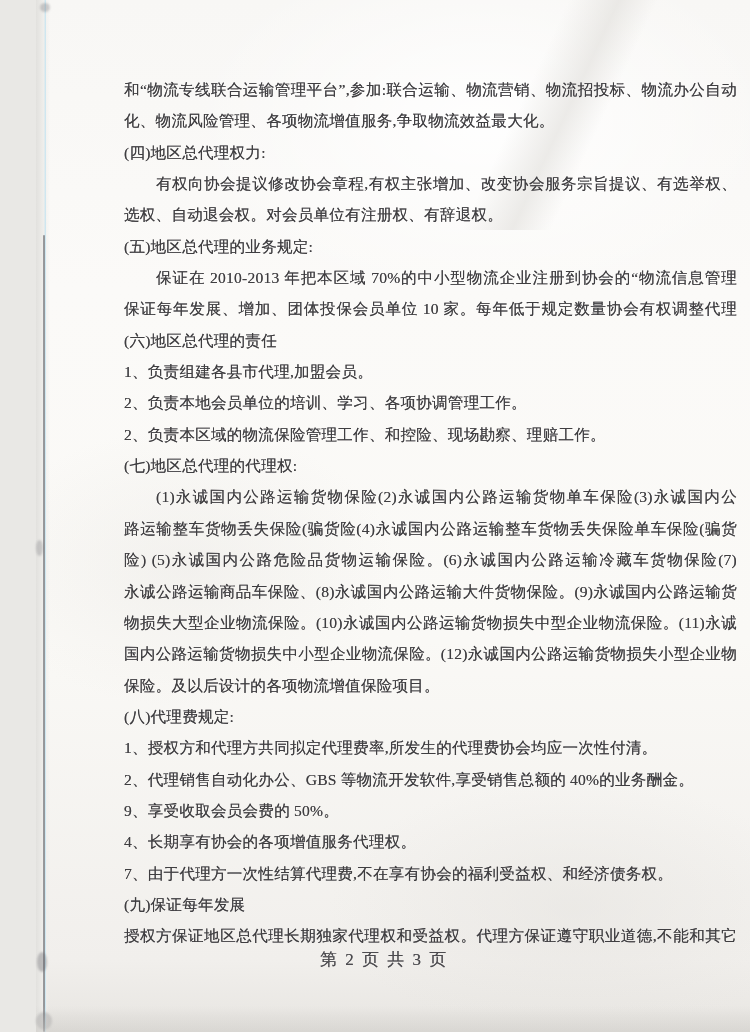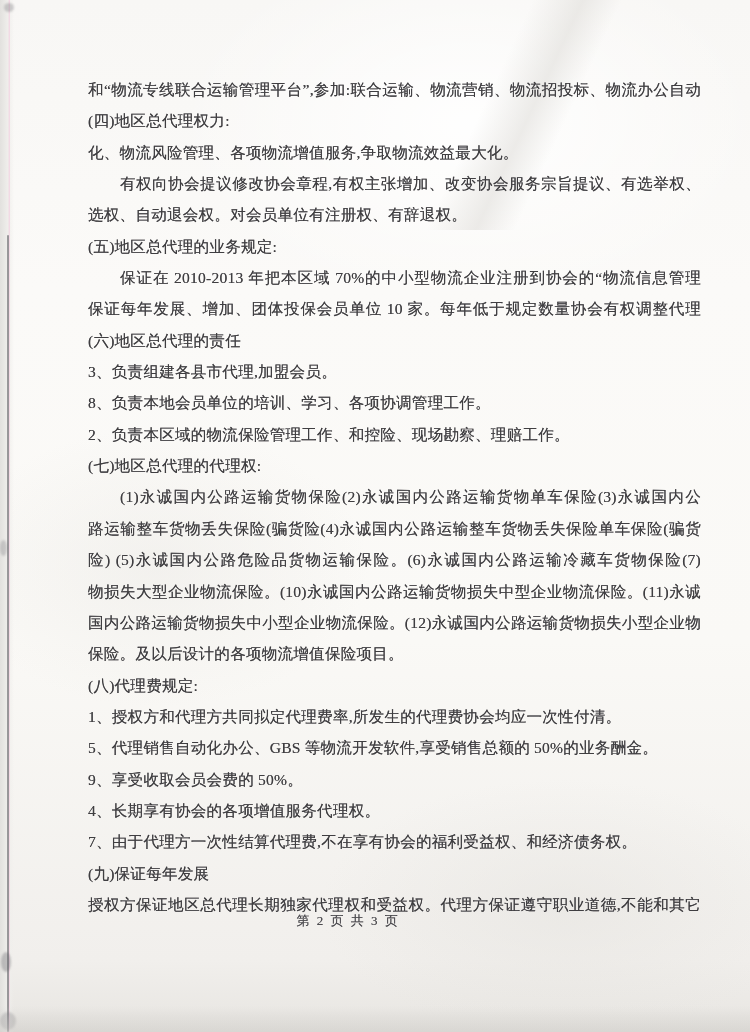--- a/index.html
+++ b/index.html
@@ -1,21 +1,21 @@
 <!DOCTYPE html>
 <html><head>
 <meta charset="utf-8">
 <style>
   html,body{margin:0;padding:0;}
   body{
     width:750px;height:1032px;position:relative;overflow:hidden;
     background:#e9e8e5;
     font-family:"Liberation Serif","DejaVu Serif",serif;
   }
-  .scan{position:absolute;inset:0;background:#f9a8d4;}
+  .scan{position:absolute;inset:0;background:#7dd3fc;margin-left:36px;}
   
   .paper{
     position:absolute;left:10px;top:0;right:0;bottom:0;
     background:
       radial-gradient(ellipse 420px 260px at 62% 12%, rgba(255,255,255,.9), rgba(255,255,255,0) 70%),
       radial-gradient(ellipse 300px 200px at 20% 55%, rgba(233,231,227,.45), rgba(233,231,227,0) 70%),
       radial-gradient(ellipse 340px 180px at 75% 88%, rgba(228,226,222,.5), rgba(228,226,222,0) 72%),
       linear-gradient(180deg,#f8f7f5 0%,#fbfaf8 28%,#faf9f6 62%,#f1efec 93%,#e7e5e1 100%);
   }
   
@@ -46,22 +46,22 @@
   .content{
     position:absolute;left:88px;top:74px;width:613px;
     font-size:15.6px;color:#3f3e41;
     text-shadow:0 0 .6px rgba(64,63,67,.75);
     letter-spacing:.2px;
   }
   .line{height:31.35px;line-height:31.35px;white-space:nowrap;}
   .line.j{white-space:normal;text-align:justify;text-align-last:justify;-moz-text-align-last:justify;overflow:hidden;}
   .line.in{text-indent:32px;}
   .footer{
-    position:absolute;left:88px;top:912px;width:520px;
-    text-align:center;font-size:13px;color:#4c4b4f;
+    position:absolute;left:88px;top:948px;width:520px;
+    text-align:center;font-size:17px;color:#4c4b4f;
     letter-spacing:2px;text-shadow:0 0 .5px rgba(70,70,75,.7);
   }
 </style>
 </head>
 <body>
 
 <div class="scan">
   <div class="paper">
     <div class="crease"></div>
   </div>
@@ -69,41 +69,42 @@
   <div class="edge-strip"></div>
   <div class="edge-line"></div>
   <div class="smudge tl"></div>
   <div class="smudge ml"></div>
   <div class="smudge bl"></div>
   <div class="smudge bl2"></div>
   <div class="bottom-shade"></div>
 
   <div class="content" style="color: rgb(63, 62, 65);">
     <div class="line j">和“物流专线联合运输管理平台”,参加:联合运输、物流营销、物流招投标、物流办公自动</div>
+    <div class="line">化、物流风险管理、各项物流增值服务,争取物流效益最大化。</div>
     <div class="line">(四)地区总代理权力:</div>
-    <div class="line">化、物流风险管理、各项物流增值服务,争取物流效益最大化。</div>
     <div class="line in j">有权向协会提议修改协会章程,有权主张增加、改变协会服务宗旨提议、有选举权、当</div>
     <div class="line">选权、自动退会权。对会员单位有注册权、有辞退权。</div>
     <div class="line">(五)地区总代理的业务规定:</div>
     <div class="line in j">保证在 2010-2013 年把本区域 70%的中小型物流企业注册到协会的“物流信息管理网”。</div>
     <div class="line j">保证每年发展、增加、团体投保会员单位 10 家。每年低于规定数量协会有权调整代理权。</div>
     <div class="line">(六)地区总代理的责任</div>
-    <div class="line">3、负责组建各县市代理,加盟会员。</div>
-    <div class="line">8、负责本地会员单位的培训、学习、各项协调管理工作。</div>
+    <div class="line">1、负责组建各县市代理,加盟会员。</div>
+    <div class="line">2、负责本地会员单位的培训、学习、各项协调管理工作。</div>
     <div class="line">2、负责本区域的物流保险管理工作、和控险、现场勘察、理赔工作。</div>
     <div class="line">(七)地区总代理的代理权:</div>
     <div class="line in j">(1)永诚国内公路运输货物保险(2)永诚国内公路运输货物单车保险(3)永诚国内公</div>
     <div class="line j">路运输整车货物丢失保险(骗货险(4)永诚国内公路运输整车货物丢失保险单车保险(骗货</div>
     <div class="line j">险) (5)永诚国内公路危险品货物运输保险。(6)永诚国内公路运输冷藏车货物保险(7)</div>
+    <div class="line j">永诚公路运输商品车保险、(8)永诚国内公路运输大件货物保险。(9)永诚国内公路运输货</div>
     <div class="line j">物损失大型企业物流保险。(10)永诚国内公路运输货物损失中型企业物流保险。(11)永诚</div>
     <div class="line j">国内公路运输货物损失中小型企业物流保险。(12)永诚国内公路运输货物损失小型企业物流</div>
     <div class="line">保险。及以后设计的各项物流增值保险项目。</div>
     <div class="line">(八)代理费规定:</div>
     <div class="line">1、授权方和代理方共同拟定代理费率,所发生的代理费协会均应一次性付清。</div>
-    <div class="line">5、代理销售自动化办公、GBS 等物流开发软件,享受销售总额的 50%的业务酬金。</div>
+    <div class="line">2、代理销售自动化办公、GBS 等物流开发软件,享受销售总额的 40%的业务酬金。</div>
     <div class="line">9、享受收取会员会费的 50%。</div>
     <div class="line">4、长期享有协会的各项增值服务代理权。</div>
     <div class="line">7、由于代理方一次性结算代理费,不在享有协会的福利受益权、和经济债务权。</div>
     <div class="line">(九)保证每年发展</div>
     <div class="line j">授权方保证地区总代理长期独家代理权和受益权。代理方保证遵守职业道德,不能和其它保</div>
   </div>
 
   <div class="footer">第 2 页 共 3 页</div>
 </div>
 

